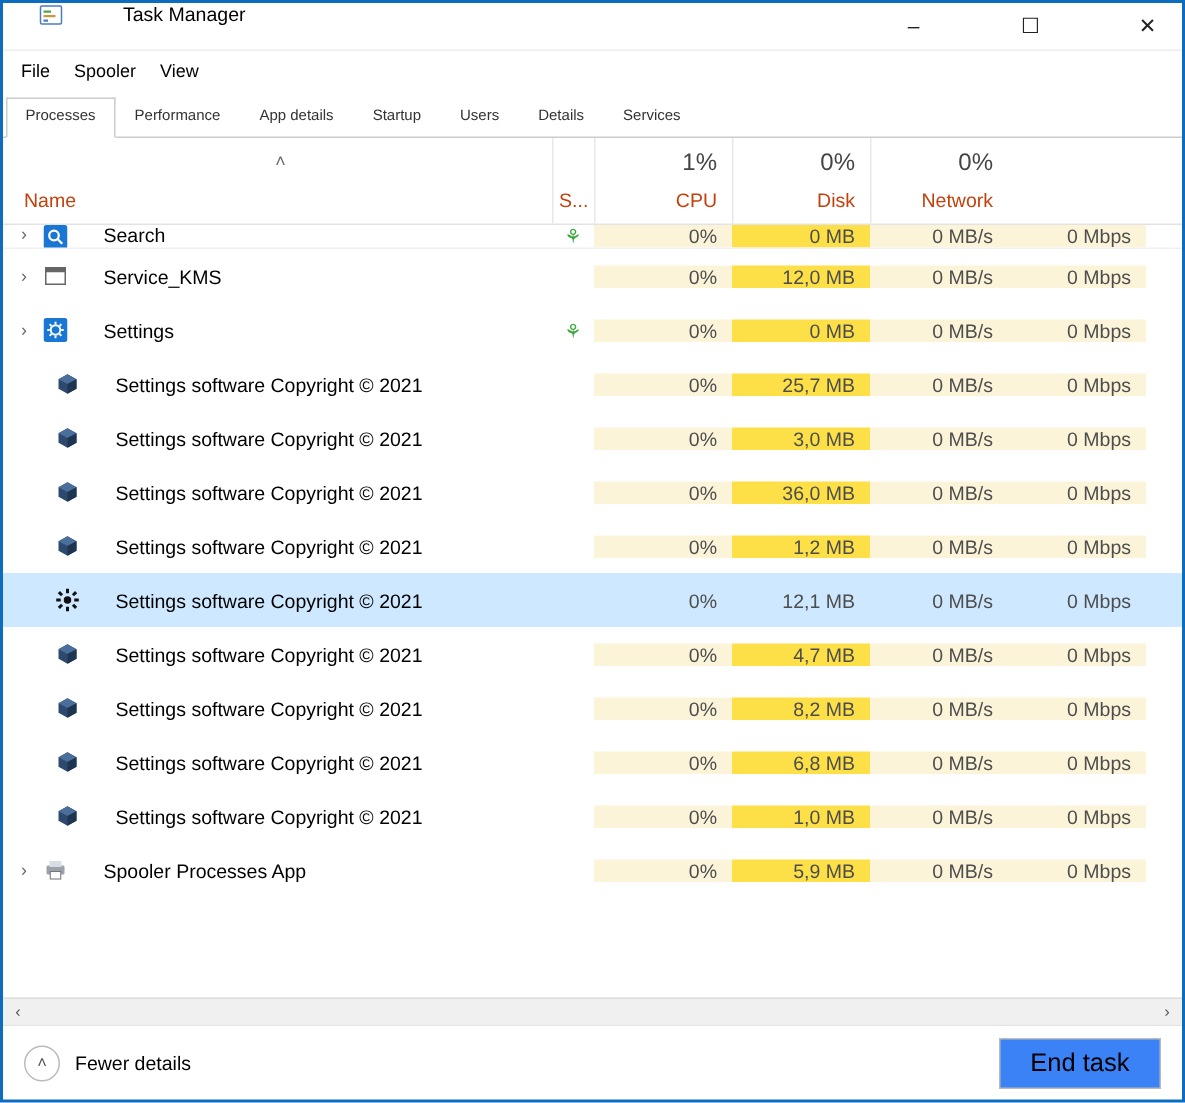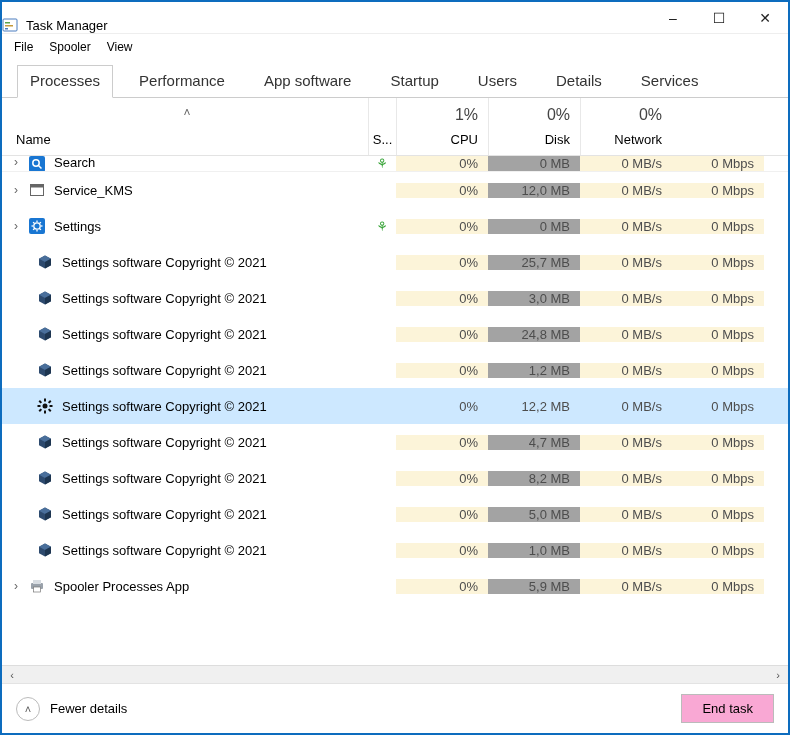--- a/index.html
+++ b/index.html
@@ -10,24 +10,25 @@
   width: 790px;
   height: 735px;
   border: 2px solid #0d6cbe;
   display: flex;
   flex-direction: column;
   overflow: hidden;
 }
 .titlebar {
   height: 32px;
   display: flex;
-  align-items: flex-end;
-  padding-left: 0;
+  align-items: flex-start;
+  padding-left: 24px;
   background: #fff;
   border-bottom: 1px solid #eee;
+  gap: 32px;
 }
 .titlebar-icon {
   width: 16px; height: 16px;
   margin-right: 8px;
   display:flex; align-items:center; justify-content:center;
 }
 .titlebar-title { font-size: 13px; color: #000; }
 .titlebar-spacer { flex: 1; }
 .winbtn {
   width: 46px; height: 30px;
@@ -40,28 +41,27 @@
   font-size: 12px;
 }
 .menubar span { padding: 2px 6px; cursor: default; }
 .tabs {
   display: flex;
   border-bottom: 1px solid #ccc;
   padding-left: 2px;
 }
 .tab {
   padding: 6px 12px 8px 12px;
-  font-size: 15px;
+  font-size: 10px;
   color: #333;
   border: 1px solid transparent;
   border-bottom: none;
   cursor: default;
   position: relative;
   top: 1px;
-  margin-left: 13px;
 }
 .tab.active {
   background: #fff;
   border: 1px solid #ccc;
   border-bottom: 1px solid #fff;
 }
 .table-wrap {
   flex: 1;
   display: flex;
   flex-direction: column;
@@ -70,21 +70,21 @@
 .header-row {
   display: flex;
   border-bottom: 1px solid #e3e3e3;
   height: 58px;
   align-items: stretch;
 }
 .col-name { flex: 0 0 366px; display:flex; flex-direction:column; justify-content:flex-end; padding: 0 10px 8px 14px; }
 .col-status { flex: 0 0 28px; border-left:1px solid #e8e8e8; display:flex; align-items:flex-end; justify-content:center; padding-bottom:8px;}
 .col-num { flex: 0 0 92px; border-left:1px solid #e8e8e8; display:flex; flex-direction:column; justify-content:space-between; align-items:flex-end; padding: 8px 10px 8px 0; }
 .col-name .sort-caret { text-align:center; color:#666; font-size:12px; margin-bottom:12px; }
-.hdr-label { color:#000000; font-size:13px; }
+.hdr-label { color:#c2410c; font-size:13px; }
 .hdr-pct { color:#444; font-size:16px; }
 .body-scroll {
   flex:1;
   overflow-y: scroll;
   overflow-x: hidden;
 }
 .row {
   display:flex;
   height:36px;
   border-bottom: 0px solid #f0f0f0;
@@ -93,24 +93,24 @@
 .row .c-name {
   flex: 0 0 366px;
   display:flex; align-items:center;
   padding-left: 6px;
   overflow:hidden; white-space:nowrap;
 }
 .row .c-status { flex:0 0 28px; display:flex; align-items:center; justify-content:center; }
 .row .c-num { flex:0 0 92px; text-align:right; padding-right:10px; color:#4d4d4d; }
 .expander { width:16px; text-align:center; color:#666; font-size:12px; }
 .ico { width:18px; height:18px; margin:0 8px 0 4px; display:flex; align-items:center; justify-content:center; }
-.txt-clip { overflow:hidden; text-overflow:clip; white-space:nowrap; }
+.txt-clip { overflow:hidden; text-overflow:clip; white-space:nowrap;margin-left:15px; }
 
 .tint-cpu { background:#fcf4d9; }
-.tint-mem { background:#a3a3a3; }
+.tint-mem { background:#fde047; }
 .tint-disk { background:#fcf4d9; }
 .tint-net { background:#fcf4d9; }
 .row.selected { background:#cde8ff; }
 .row.selected .c-num { background:#cde8ff !important; }
 .row.partial-top { height:16px; overflow:hidden; border-bottom:1px solid #f0f0f0;}
 .row.partial-top .c-name { align-items:flex-start; }
 .hscroll {
   height:18px;
   background:#f0f0f0;
   display:flex; align-items:center; justify-content:space-between;
@@ -130,22 +130,22 @@
 .fewer-chevron {
   width:24px; height:24px;
   border:1px solid #bbb; border-radius:50%;
   display:flex; align-items:center; justify-content:center;
   font-size:11px; color:#555;
 }
 .footer-spacer{flex:1;}
 .end-task {
   padding:6px 20px;
   border:1px solid #bbb;
-  background:#f9a8d4;
-  font-size:13px;
+  background:#3b82f6;
+  font-size:17px;
 }
 .leaf-icon { color:#3aa53a; font-size:13px; }
 
 .svg-ico svg { width:16px; height:16px; display:block; }
 </style>
 </head>
 <body>
 
 <div class="titlebar">
   <span class="titlebar-icon svg-ico">
@@ -171,21 +171,21 @@
 
 <div class="menubar">
   <span>File</span>
   <span>Spooler</span>
   <span>View</span>
 </div>
 
 <div class="tabs">
   <div class="tab active">Processes</div>
   <div class="tab">Performance</div>
-  <div class="tab">App software</div>
+  <div class="tab">App details</div>
   <div class="tab">Startup</div>
   <div class="tab">Users</div>
   <div class="tab">Details</div>
   <div class="tab">Services</div>
 </div>
 
 <div class="table-wrap">
   <div class="header-row">
     <div class="col-name">
       <div class="sort-caret">˄</div>
@@ -321,21 +321,21 @@
             <svg viewBox="0 0 16 16">
               <polygon points="8,1.5 14,4.8 14,11.2 8,14.5 2,11.2 2,4.8" fill="#2d4a6e"></polygon>
               <polygon points="8,1.5 14,4.8 8,8 2,4.8" fill="#4a6f9b"></polygon>
               <polygon points="8,8 14,4.8 14,11.2 8,14.5" fill="#1d3550"></polygon>
             </svg>
           </span>
           <span class="txt-clip">Settings software Copyright © 2021</span>
         </div>
         <div class="c-status"></div>
         <div class="c-num tint-cpu">0%</div>
-        <div class="c-num tint-mem">24,8 MB</div>
+        <div class="c-num tint-mem">36,0 MB</div>
         <div class="c-num tint-disk">0 MB/s</div>
         <div class="c-num tint-net">0 Mbps</div>
       </div>
       <div class="row">
         <div class="c-name">
           <span class="expander"></span>
           <span style="width: 8px; display: inline-block;"></span>
           <span class="ico svg-ico">
             <svg viewBox="0 0 16 16">
               <polygon points="8,1.5 14,4.8 14,11.2 8,14.5 2,11.2 2,4.8" fill="#2d4a6e"></polygon>
@@ -367,21 +367,21 @@
                 <rect x="11.7" y="10.7" width="2" height="3" transform="rotate(-45 12.7 12.2)"></rect>
                 <rect x="2.3" y="10.7" width="2" height="3" transform="rotate(45 3.3 12.2)"></rect>
                 <rect x="11.7" y="2.3" width="2" height="3" transform="rotate(45 12.7 3.8)"></rect>
               </g>
             </svg>
           </span>
           <span class="txt-clip">Settings software Copyright © 2021</span>
         </div>
         <div class="c-status"></div>
         <div class="c-num ">0%</div>
-        <div class="c-num ">12,2 MB</div>
+        <div class="c-num ">12,1 MB</div>
         <div class="c-num ">0 MB/s</div>
         <div class="c-num ">0 Mbps</div>
       </div>
       <div class="row">
         <div class="c-name">
           <span class="expander"></span>
           <span style="width: 8px; display: inline-block;"></span>
           <span class="ico svg-ico">
             <svg viewBox="0 0 16 16">
               <polygon points="8,1.5 14,4.8 14,11.2 8,14.5 2,11.2 2,4.8" fill="#2d4a6e"></polygon>
@@ -424,21 +424,21 @@
             <svg viewBox="0 0 16 16">
               <polygon points="8,1.5 14,4.8 14,11.2 8,14.5 2,11.2 2,4.8" fill="#2d4a6e"></polygon>
               <polygon points="8,1.5 14,4.8 8,8 2,4.8" fill="#4a6f9b"></polygon>
               <polygon points="8,8 14,4.8 14,11.2 8,14.5" fill="#1d3550"></polygon>
             </svg>
           </span>
           <span class="txt-clip">Settings software Copyright © 2021</span>
         </div>
         <div class="c-status"></div>
         <div class="c-num tint-cpu">0%</div>
-        <div class="c-num tint-mem">5,0 MB</div>
+        <div class="c-num tint-mem">6,8 MB</div>
         <div class="c-num tint-disk">0 MB/s</div>
         <div class="c-num tint-net">0 Mbps</div>
       </div>
       <div class="row">
         <div class="c-name">
           <span class="expander"></span>
           <span style="width: 8px; display: inline-block;"></span>
           <span class="ico svg-ico">
             <svg viewBox="0 0 16 16">
               <polygon points="8,1.5 14,4.8 14,11.2 8,14.5 2,11.2 2,4.8" fill="#2d4a6e"></polygon>

